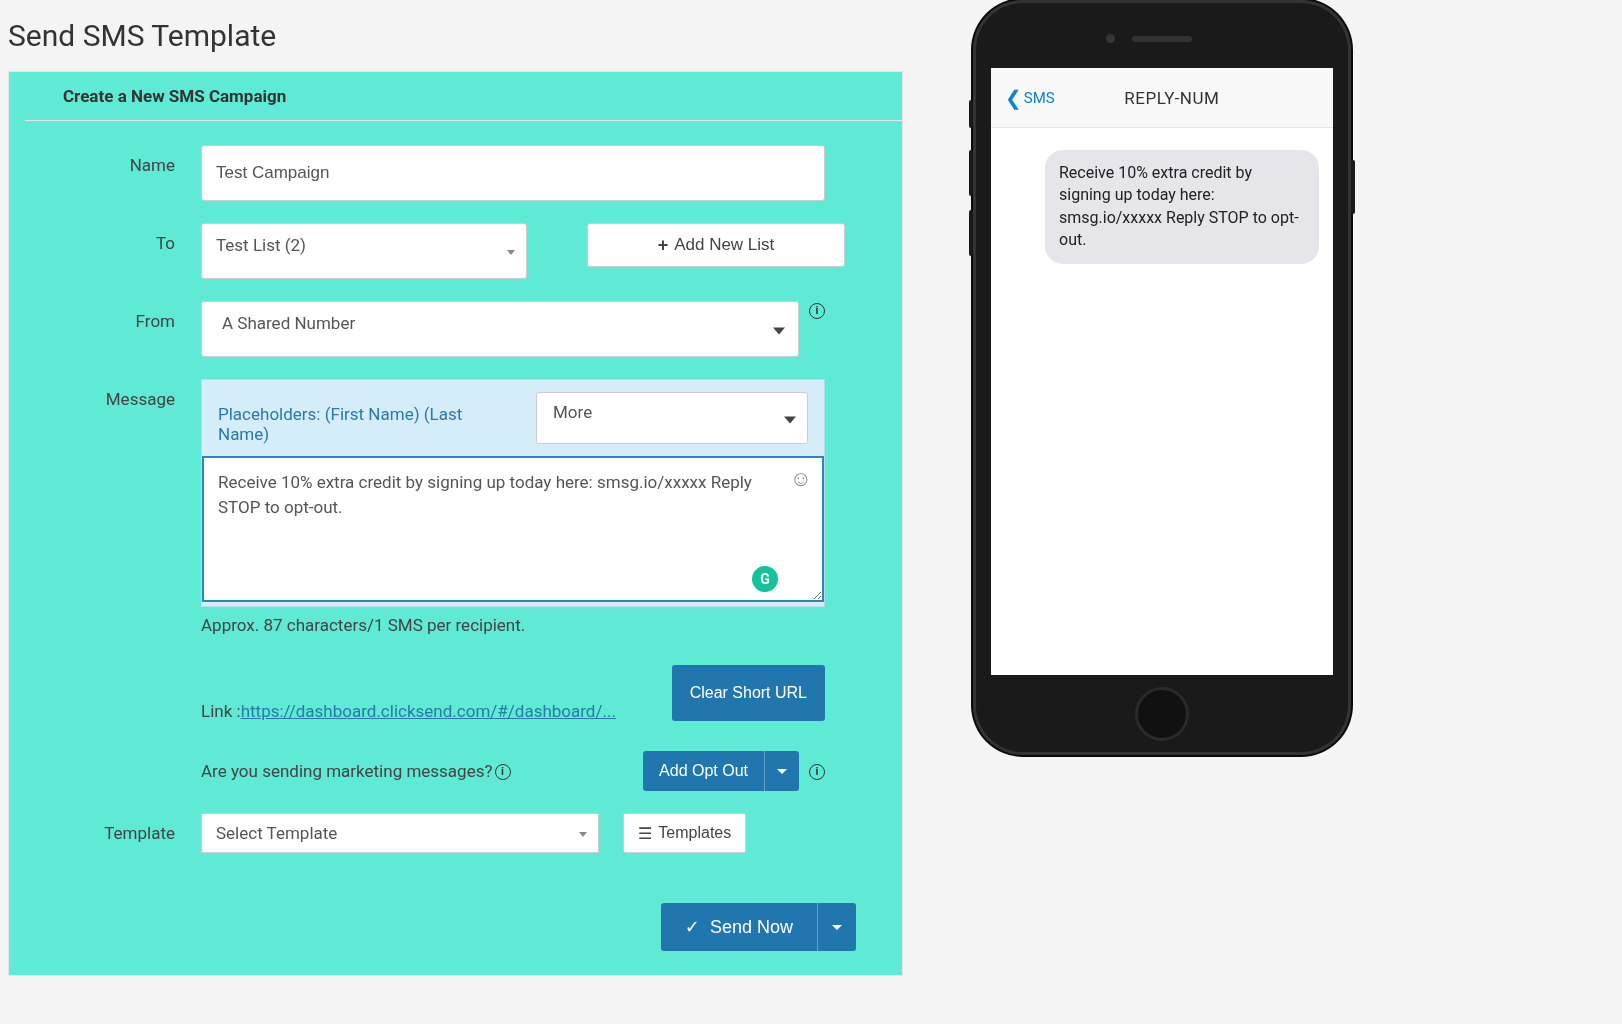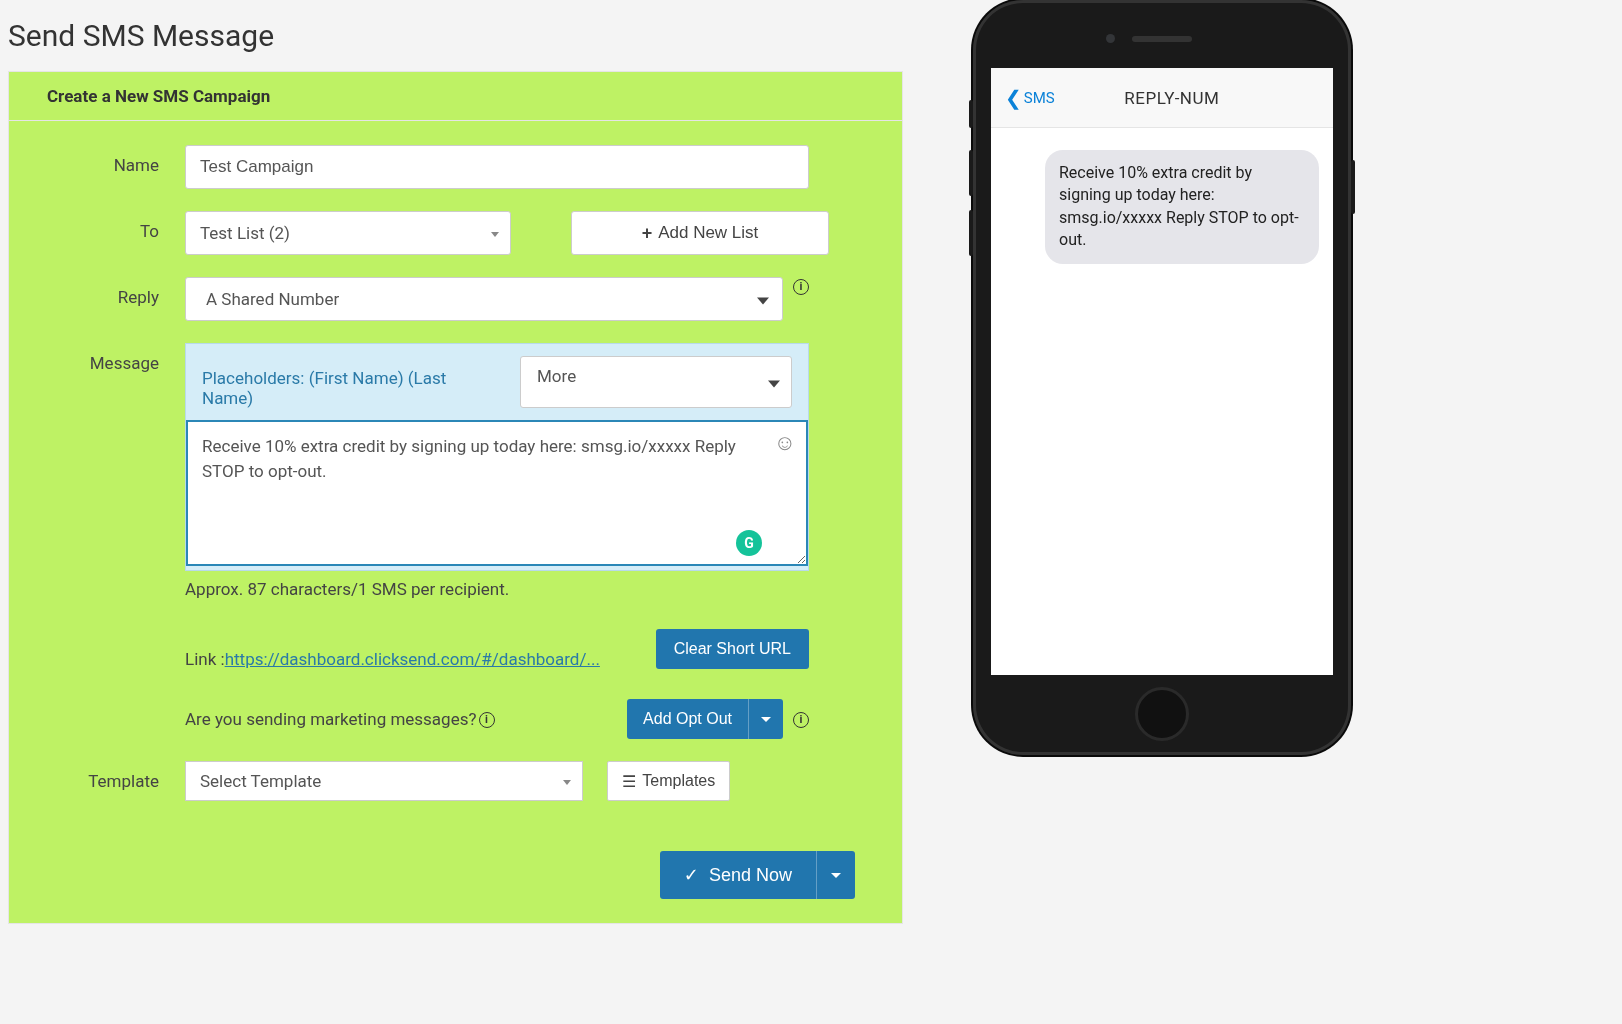--- a/index.html
+++ b/index.html
@@ -1,27 +1,27 @@
 <!DOCTYPE html>
 <html><head>
 <meta charset="utf-8">
 <style>
 * { box-sizing: border-box; margin: 0; padding: 0; }
 body { font-family: -apple-system, BlinkMacSystemFont, "Segoe UI", Roboto, "Helvetica Neue", Arial, sans-serif; background: #f4f4f4; color: #444; font-size: 16px; }
 .container { display: flex; padding: 0 8px 40px 8px; gap: 40px; }
 .left-col { flex: 0 0 895px; }
 .right-col { flex: 1; display: flex; justify-content: flex-start; padding-top: 0; }
 .page-title { font-size: 30px; font-weight: 400; color: #333; padding: 18px 0 18px 0; }
-.panel { background: #bef264; border: 1px solid #e5e5e5; }
+.panel { background: #5eead4; border: 1px solid #e5e5e5; padding-left: 16px; }
 .panel-header { padding: 14px 38px; border-bottom: 1px solid #e5e5e5; font-weight: 700; font-size: 17px; color: #333; }
 .panel-body { padding: 24px 46px 24px 46px; }
 .form-row { display: flex; margin-bottom: 22px; align-items: flex-start; }
 .form-label { width: 130px; text-align: right; padding-right: 26px; padding-top: 10px; font-size: 17px; color: #444; flex-shrink: 0; }
 .form-control-wrap { flex: 1; }
-.text-input, .select-input, .dropdown-input { width: 100%; height: 44px; border: 1px solid #ccc; border-radius: 3px; padding: 0 14px; font-size: 17px; color: #555; background: #fff; }
+.text-input, .select-input, .dropdown-input { width: 100%; height: 56px; border: 1px solid #ccc; border-radius: 3px; padding: 0 14px; font-size: 17px; color: #555; background: #fff; }
 .text-input { max-width: 624px; }
 .to-row { display: flex; gap: 60px; }
 .to-select { flex: 0 0 326px; position: relative; }
 .to-select .select-input { width: 100%; }
 .select-caret { position: absolute; right: 12px; top: 50%; transform: translateY(-50%); pointer-events: none; color: #888; font-size: 12px; }
 .add-list-btn { flex: 0 0 258px; height: 44px; border: 1px solid #ccc; background: #fff; border-radius: 3px; font-size: 17px; color: #444; cursor: pointer; display: flex; align-items: center; justify-content: center; gap: 6px; }
 .from-wrap { position: relative; max-width: 624px; display: flex; }
 .from-select { flex: 1; position: relative; }
 .from-chevron { position: absolute; right: 14px; top: 50%; transform: translateY(-50%); }
 .info-icon { margin-left: 10px; color: #333; font-size: 14px; font-weight: bold; }
@@ -32,21 +32,21 @@
 .more-select { width: 100%; height: 52px; border: 1px solid #ccc; border-radius: 3px; padding: 0 16px; font-size: 17px; color: #555; background: #fff; }
 .more-chevron { position: absolute; right: 12px; top: 50%; transform: translateY(-50%); }
 .message-textarea-wrap { position: relative; }
 .message-textarea { width: 100%; height: 146px; border: 2px solid #2b87b7; background: #fff; padding: 12px 48px 12px 14px; font-size: 17px; color: #555; font-family: inherit; resize: both; outline: none; line-height: 1.45; }
 .emoji-icon { position: absolute; right: 12px; top: 10px; color: #888; font-size: 22px; }
 .grammarly-icon { position: absolute; right: 46px; bottom: 14px; width: 26px; height: 26px; background: #15c39a; border-radius: 50%; display: flex; align-items: center; justify-content: center; color: #fff; font-weight: 700; font-size: 14px; }
 .approx-text { font-size: 17px; color: #444; margin-top: 8px; max-width: 624px; }
 .link-row { display: flex; align-items: flex-end; margin-top: 30px; max-width: 624px; }
 .link-label { font-size: 17px; color: #444; }
 .link-url { color: #2a7aa8; text-decoration: underline; font-size: 17px; }
-.clear-url-btn { margin-left: auto; height: 40px; padding: 0 18px; background: #2176ae; color: #fff; border: none; border-radius: 3px; font-size: 16px; cursor: pointer; }
+.clear-url-btn { margin-left: auto; height: 56px; padding: 0 18px; background: #2176ae; color: #fff; border: none; border-radius: 3px; font-size: 16px; cursor: pointer; }
 .marketing-row { display: flex; align-items: center; margin-top: 30px; max-width: 624px; }
 .marketing-text { font-size: 17px; color: #444; }
 .opt-out-group { margin-left: auto; display: flex; align-items: center; }
 .opt-out-btn { height: 40px; display: flex; align-items: center; background: #2176ae; color: #fff; border: none; border-radius: 3px; font-size: 16px; cursor: pointer; }
 .opt-out-main { padding: 0 16px; text-align: right; }
 .opt-out-caret { padding: 0 12px; border-left: 1px solid rgba(255,255,255,0.3); height: 100%; display: flex; align-items: center; }
 .template-row { display: flex; gap: 24px; align-items: flex-end; }
 .template-select-wrap { flex: 0 0 398px; position: relative; }
 .template-select { width: 100%; height: 40px; border: 1px solid #ccc; padding: 0 14px; font-size: 17px; color: #555; background: #fff; }
 .templates-btn { height: 40px; padding: 0 14px; border: 1px solid #ccc; background: #fff; font-size: 16px; color: #444; cursor: pointer; display: flex; align-items: center; gap: 6px; border-radius: 2px; }
@@ -76,21 +76,21 @@
 .plus-icon { font-weight: 700; font-size: 18px; }
 .check-icon { font-size: 18px; }
 .list-icon { font-size: 16px; }
 .info-circ { display:inline-flex; width:16px; height:16px; border:1px solid #333; border-radius:50%; align-items:center; justify-content:center; font-size:11px; font-weight:700; }
 </style>
 </head>
 <body>
 
 <div class="container">
   <div class="left-col">
-    <h1 class="page-title">Send SMS Message</h1>
+    <h1 class="page-title">Send SMS Template</h1>
 
     <div class="panel">
       <div class="panel-header">Create a New SMS Campaign</div>
       <div class="panel-body">
 
         <div class="form-row">
           <div class="form-label">Name</div>
           <div class="form-control-wrap">
             <input class="text-input" type="text" value="Test Campaign" style="">
           </div>
@@ -104,21 +104,21 @@
               <span class="select-caret"><span class="caret-down-grey"></span></span>
             </div>
             <button class="add-list-btn">
               <span class="plus-icon">+</span>
               <span>Add New List</span>
             </button>
           </div>
         </div>
 
         <div class="form-row">
-          <div class="form-label">Reply</div>
+          <div class="form-label">From</div>
           <div class="form-control-wrap from-wrap">
             <div class="from-select" style="flex:1;">
               <div class="select-input" style="line-height:42px; padding-left:20px;">A Shared Number</div>
               <span class="from-chevron"><span class="chevron-down"></span></span>
             </div>
             <span class="info-icon"><span class="info-circ">i</span></span>
           </div>
         </div>
 
         <div class="form-row">

